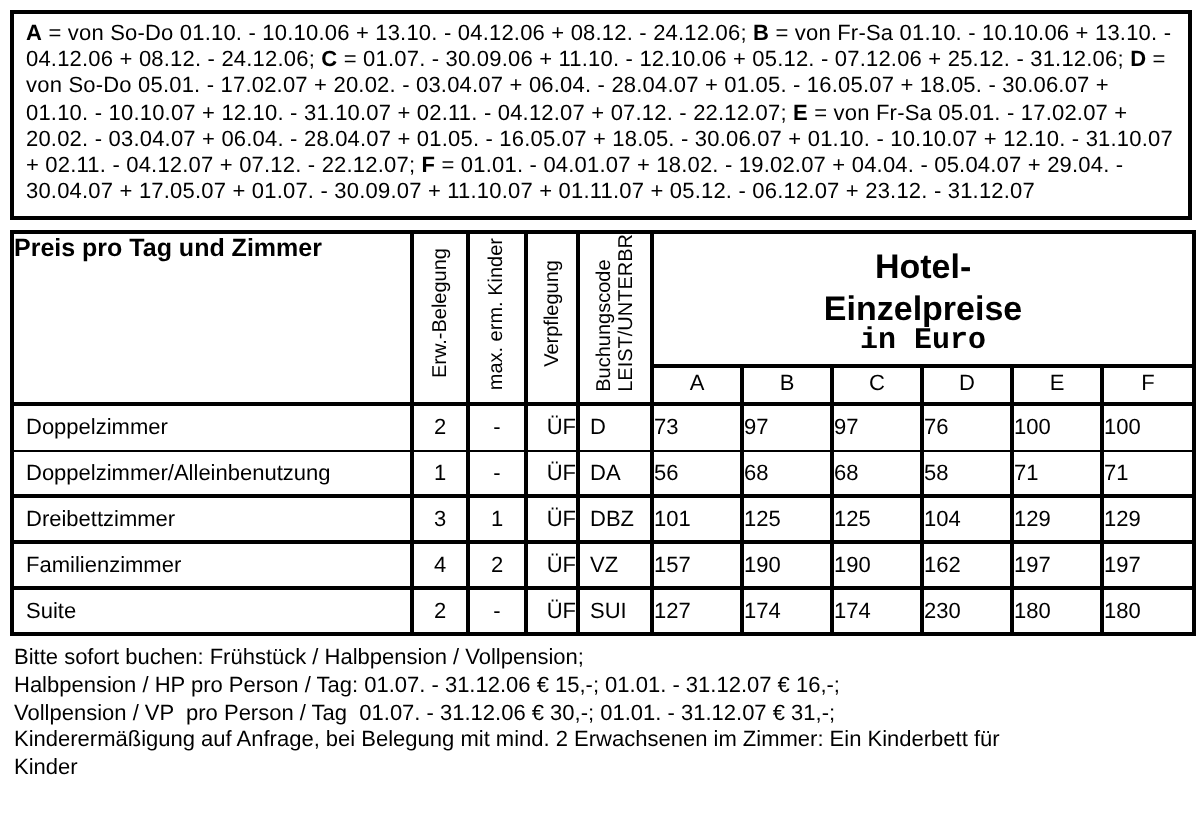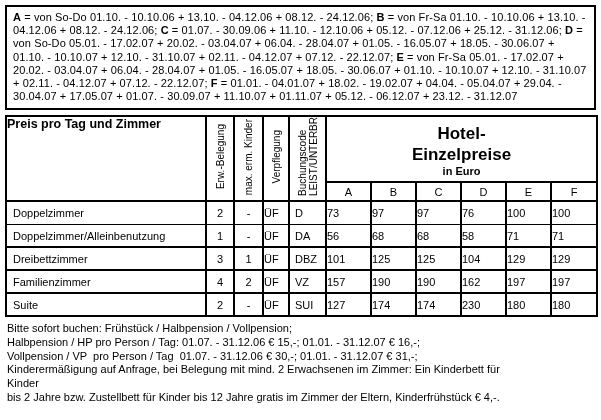--- a/index.html
+++ b/index.html
@@ -69,35 +69,36 @@
     vertical-align: middle;
     height: 62px;
   }
   .title-big {
     font-weight: bold;
     font-size: 17px;
     line-height: 21px;
     white-space: pre-line;
   }
   .title-sub {
-    font-size: 11px;
+    font-size: 15px;
     line-height: 10px;
     margin-top: 1px;
+    font-family: Liberation Mono, monospace;
   }
   tr.letters-row th {
     height: 17px;
     font-size: 11px;
     font-weight: normal;
     text-align: center;
   }
   tbody.rows tr { height: 23px; }
   tbody.rows td { font-size: 11px; vertical-align: middle; }
   td.c-name  { text-align: left; padding-left: 6px; }
   td.c-num   { text-align: center; }
-  td.c-board { text-align: left; margin-top: 32px; }
+  td.c-board { text-align: right; margin-top: 32px; }
   td.c-code  { text-align: left; padding-left: 5px; }
   td.c-price { text-align: left; }
   
   tr.thin-bottom td { border-bottom-width: 1px; }
   tr.thin-top td    { border-top-width: 1px; }
 
   
   .notes {
     margin-top: 5px;
     padding-left: 2px;
@@ -227,16 +228,15 @@
           <td class="c-price">180</td>
         </tr>
       </tbody>
   </table>
 
   <div class="notes" id="notes">
       <div class="note-line">Bitte sofort buchen: Frühstück / Halbpension / Vollpension;</div>
       <div class="note-line">Halbpension / HP pro Person / Tag: 01.07. - 31.12.06 € 15,-; 01.01. - 31.12.07 € 16,-;</div>
       <div class="note-line">Vollpension / VP  pro Person / Tag  01.07. - 31.12.06 € 30,-; 01.01. - 31.12.07 € 31,-;</div>
       <div class="note-line">Kinderermäßigung auf Anfrage, bei Belegung mit mind. 2 Erwachsenen im Zimmer: Ein Kinderbett für Kinder</div>
-      <div class="note-line">bis 2 Jahre bzw. Zustellbett für Kinder bis 12 Jahre gratis im Zimmer der Eltern, Kinderfrühstück € 4,-.</div>
     </div>
 
 </div>
 
 </body></html>

